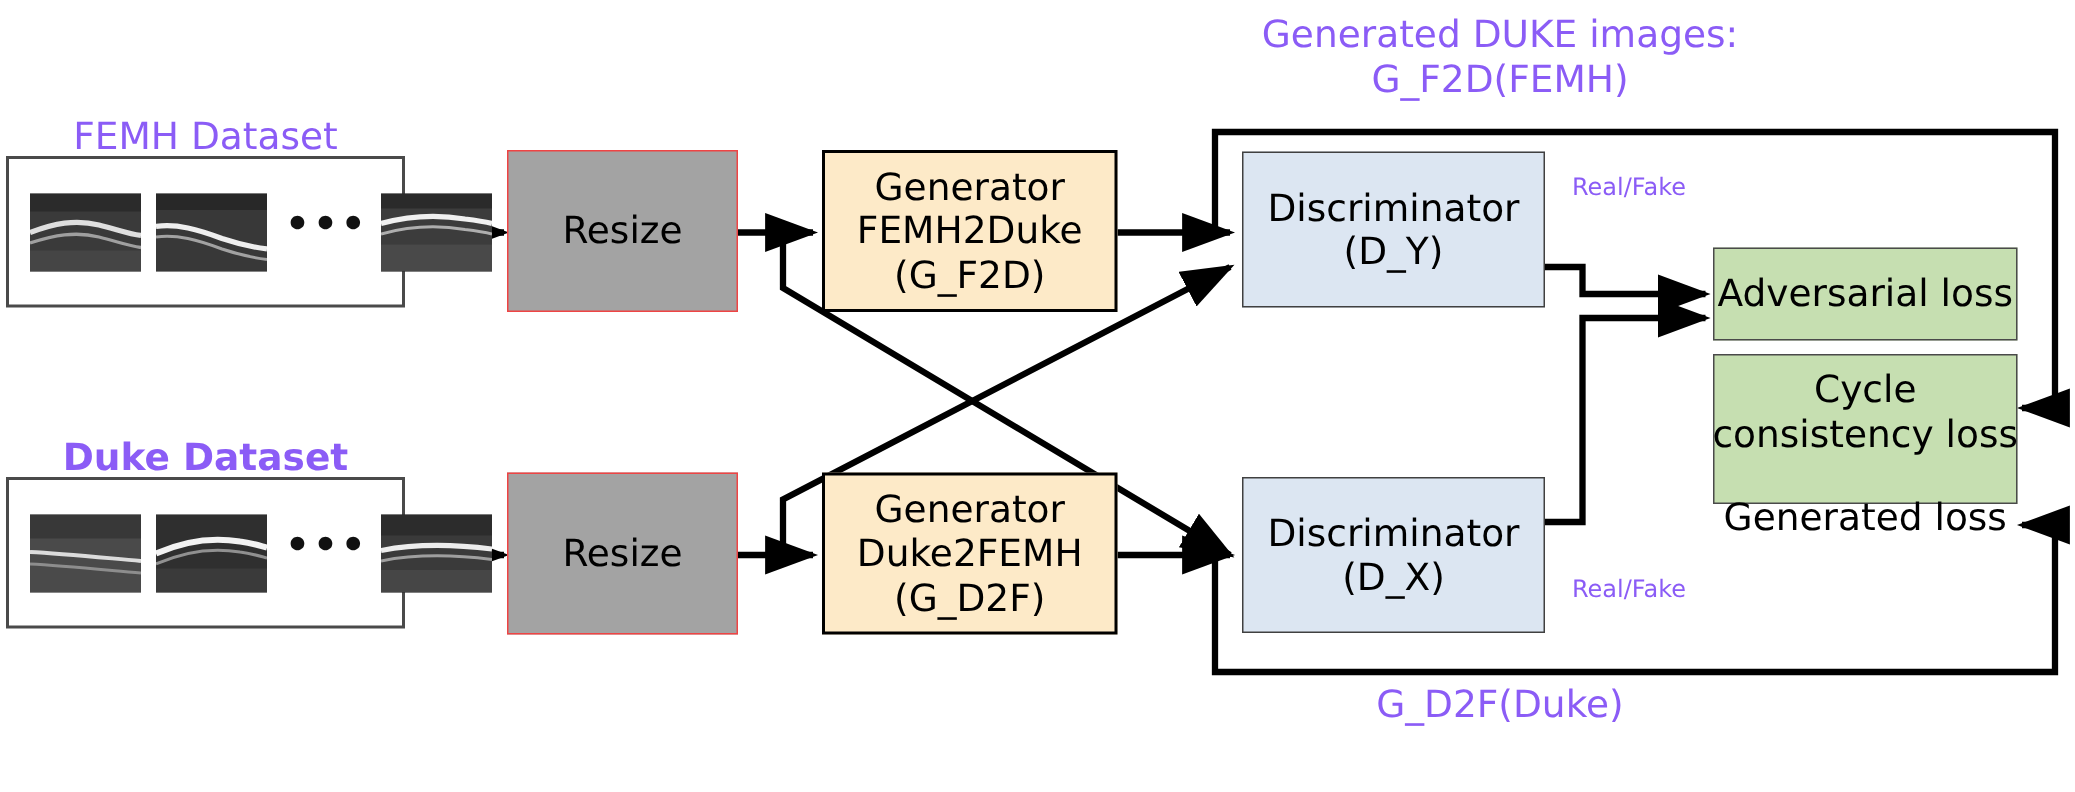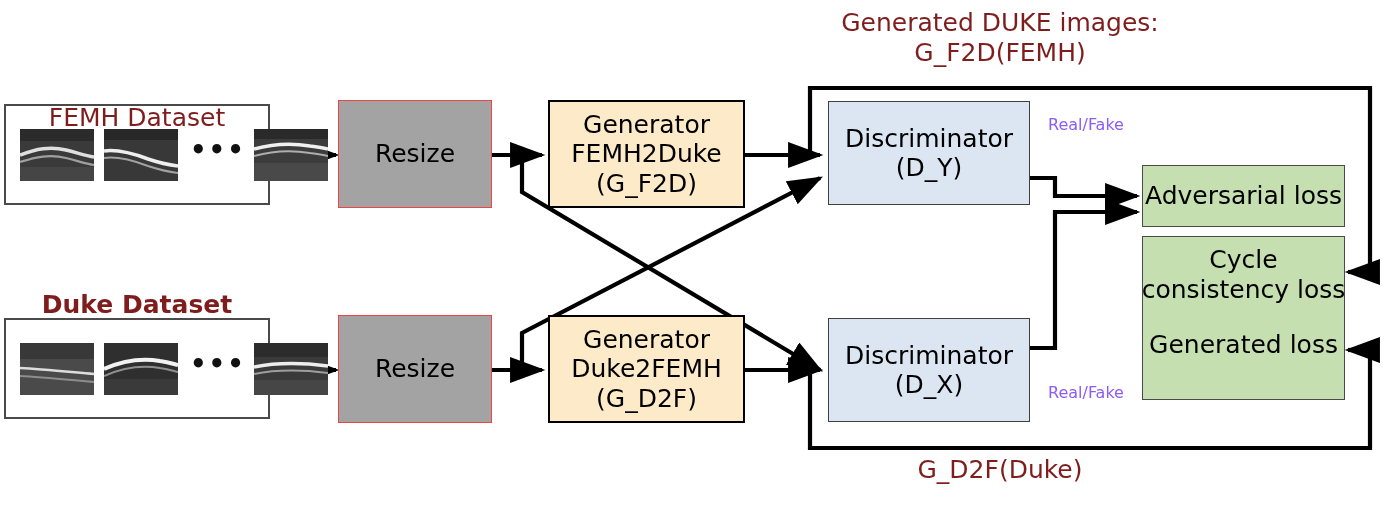--- a/index.html
+++ b/index.html
@@ -88,21 +88,21 @@
     font-weight: bold;
     letter-spacing: 2px;
     color: #111;
     margin: 0 8px 10px 2px;
     line-height: 1;
   }
   .caption {
     position: absolute;
     text-align: center;
     font-size: 25px;
-    color: #7f1d1d;
+    color: #8b5cf6;
     z-index: 4;
     white-space: nowrap;
   }
   .caption .ln { display: block; line-height: 1.2; }
   .label-rf {
     position: absolute;
     font-size: 16px;
     color: #8b5cf6;
     z-index: 4;
     white-space: nowrap;
@@ -142,21 +142,21 @@
 
       <path d="M810,370 L810,448 L1370,448 L1370,350"></path>
       <path d="M1370,350 L1348,350" marker-end="url(#arrow)"></path>
 
       <path d="M1030,178 L1055,178 L1055,196 L1137,196" marker-end="url(#arrow)"></path>
 
       <path d="M1030,348 L1055,348 L1055,212 L1137,212" marker-end="url(#arrow)"></path>
     </g>
   </svg>
 
-  <div class="caption" style="left:4px; top:76px; width:266px;margin-top:27px;">
+  <div class="caption" style="left:4px; top:76px; width:266px;">
     <span class="ln">FEMH Dataset</span>
   </div>
   <div class="dataset-frame" style="left:4px; top:104px; width:266px; height:101px;">
     <div class="thumb-strip">
       <div class="thumb">
         <svg width="74" height="52" viewBox="0 0 74 52">
           <rect width="74" height="52" fill="#3a3a3a"></rect>
           <rect width="74" height="12" y="0" fill="#2b2b2b"></rect>
           <path d="M0,26 C16,20 30,17 46,21 C58,24 66,27 74,28" stroke="#e8e8e8" stroke-width="3.5" fill="none" opacity="0.95"></path>
           <path d="M0,33 C16,28 30,25 46,29 C58,32 66,35 74,36" stroke="#b9b9b9" stroke-width="2.2" fill="none" opacity="0.8"></path>
@@ -241,21 +241,21 @@
     <span class="ln">(D_Y)</span>
   </div>
   <div class="node box-discriminator" style="left:828px; top:318px; width:202px; height:104px;">
     <span class="ln">Discriminator</span>
     <span class="ln">(D_X)</span>
   </div>
 
   <div class="node box-loss" style="left:1142px; top:165px; width:203px; height:62px;">
     <span class="ln">Adversarial loss</span>
   </div>
-  <div class="node box-loss" style="left:1142px; top:236px; width:203px; height:164px; justify-content:flex-start; padding-top:8px;">
+  <div class="node box-loss" style="left:1142px; top:236px; width:203px; height:100px; justify-content:flex-start; padding-top:8px;">
     <span class="ln">Cycle</span>
     <span class="ln">consistency loss</span>
     <span class="ln" style="margin-top:26px;">Generated loss</span>
   </div>
 
   <div class="caption" style="left:800px; top:8px; width:400px;">
     <span class="ln">Generated DUKE images:</span>
     <span class="ln">G_F2D(FEMH)</span>
   </div>
   <div class="caption" style="left:800px; top:455px; width:400px;">

